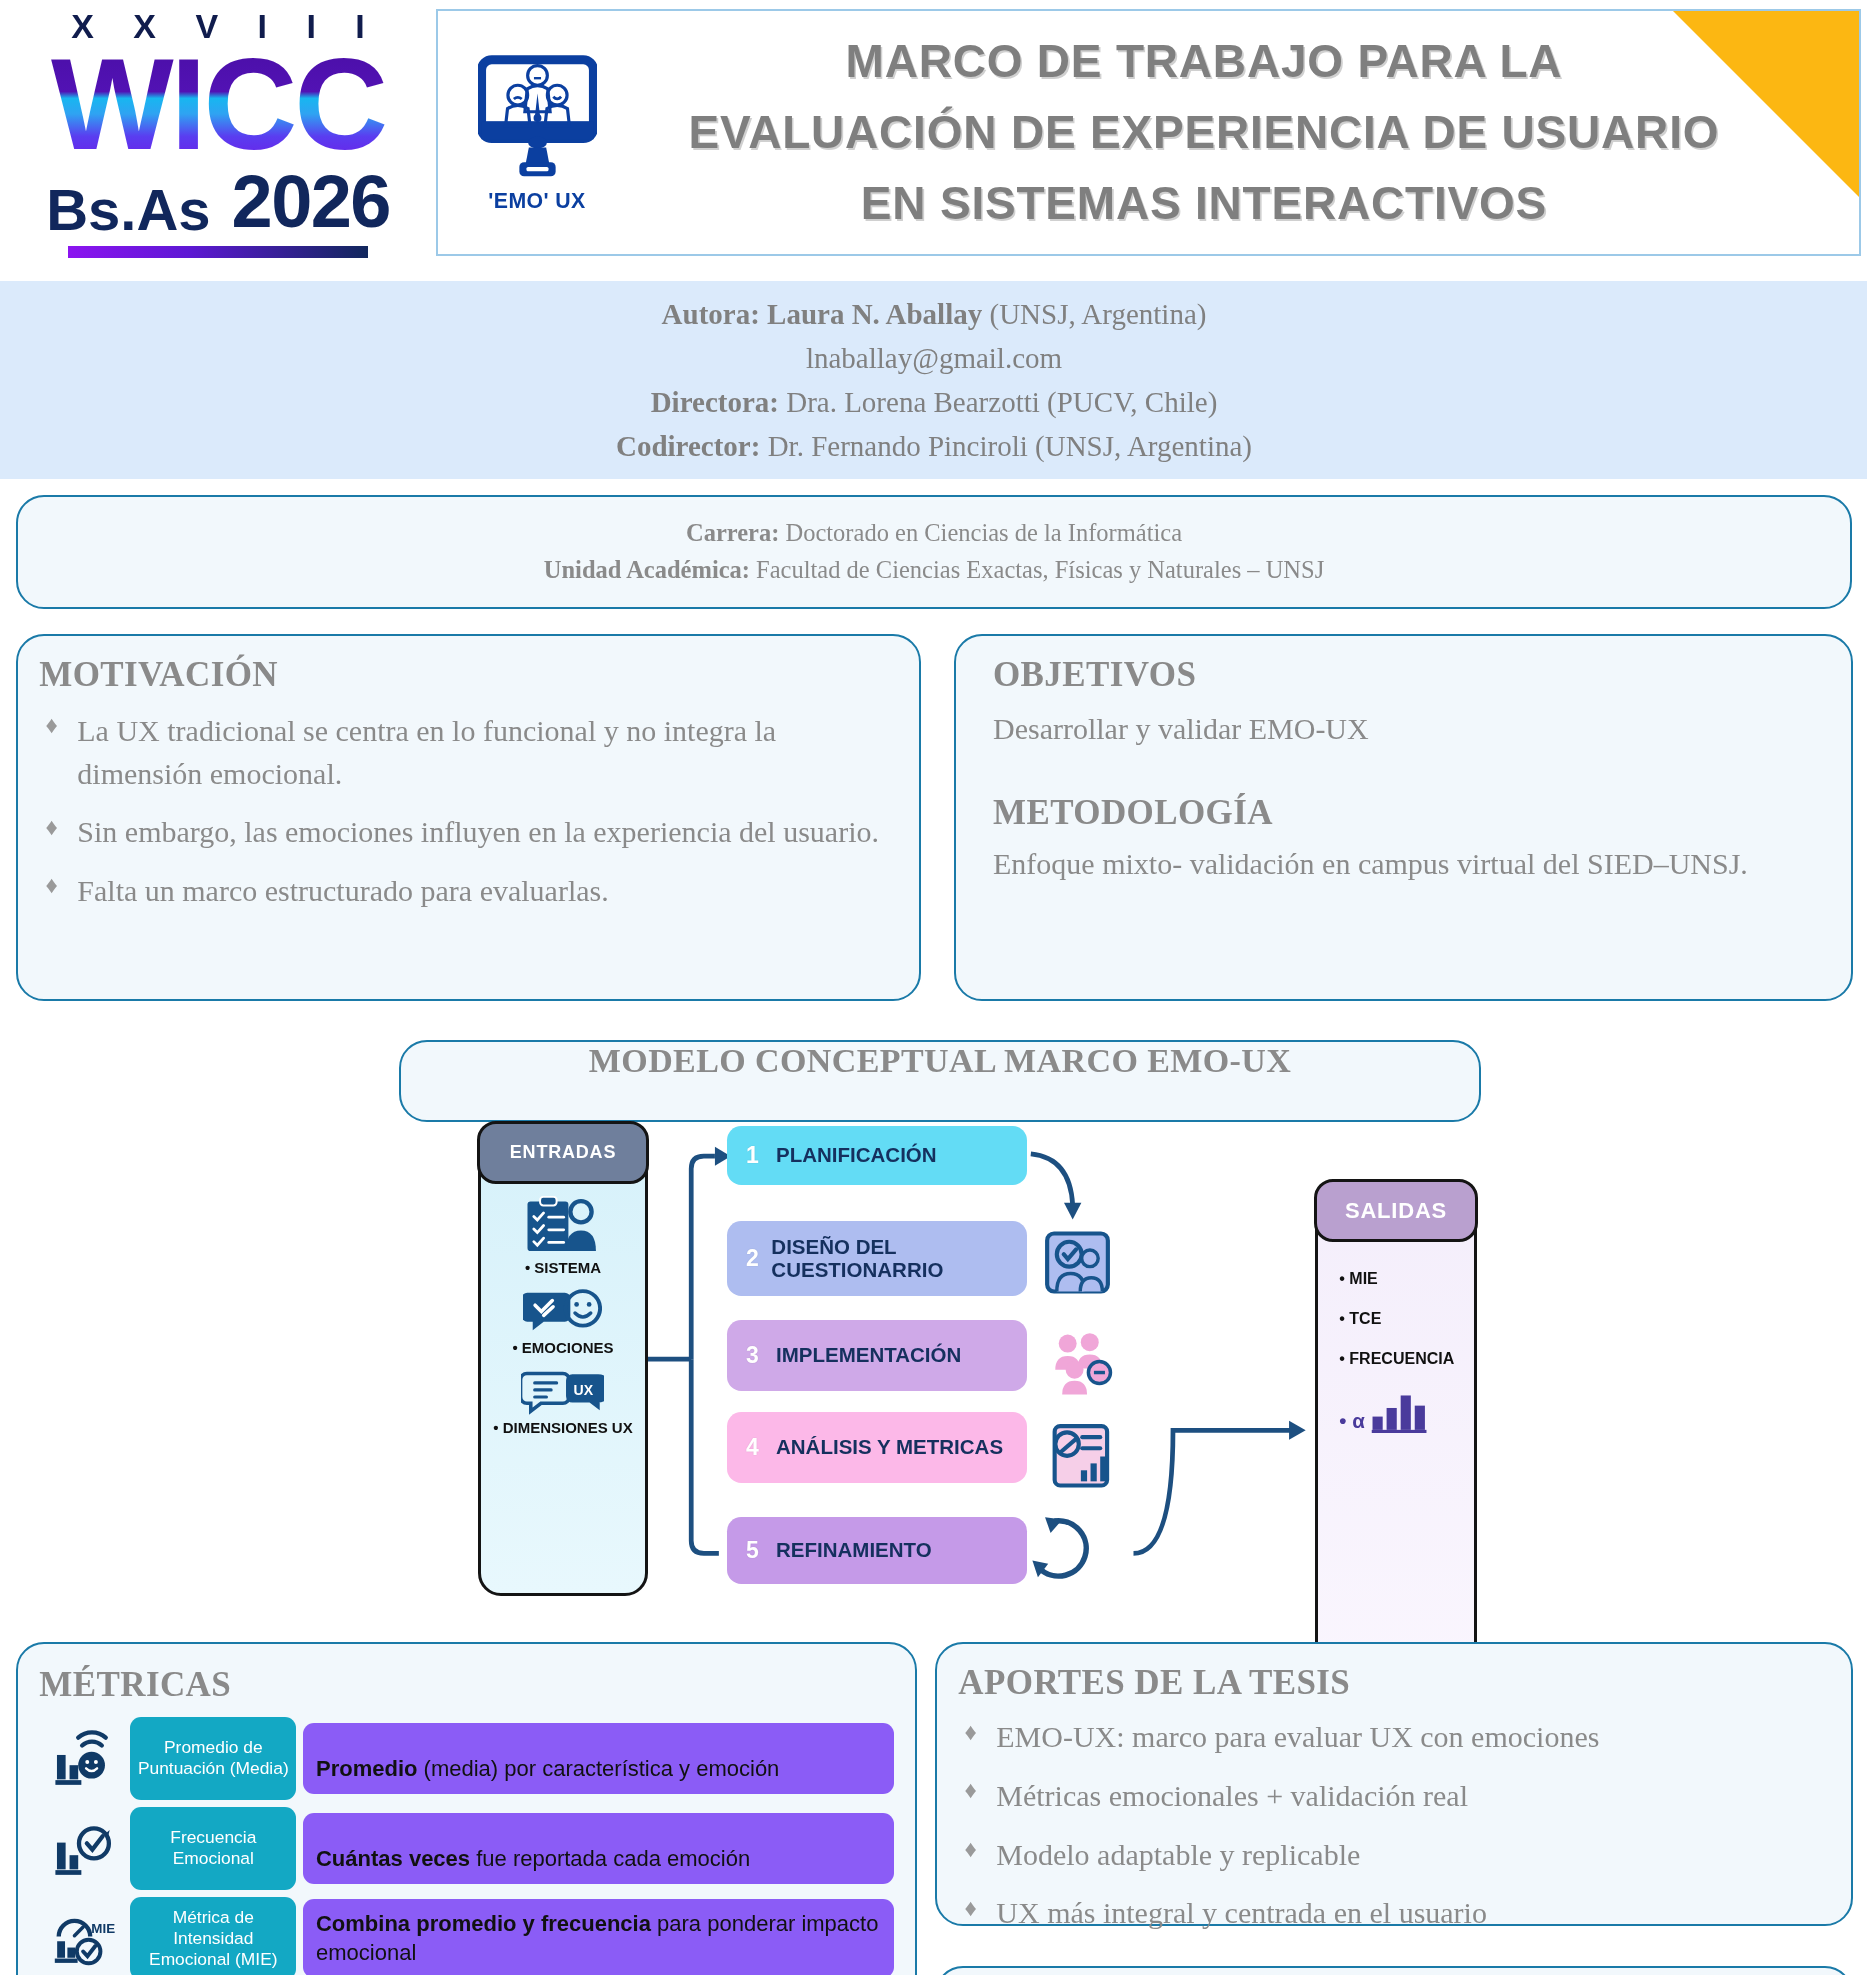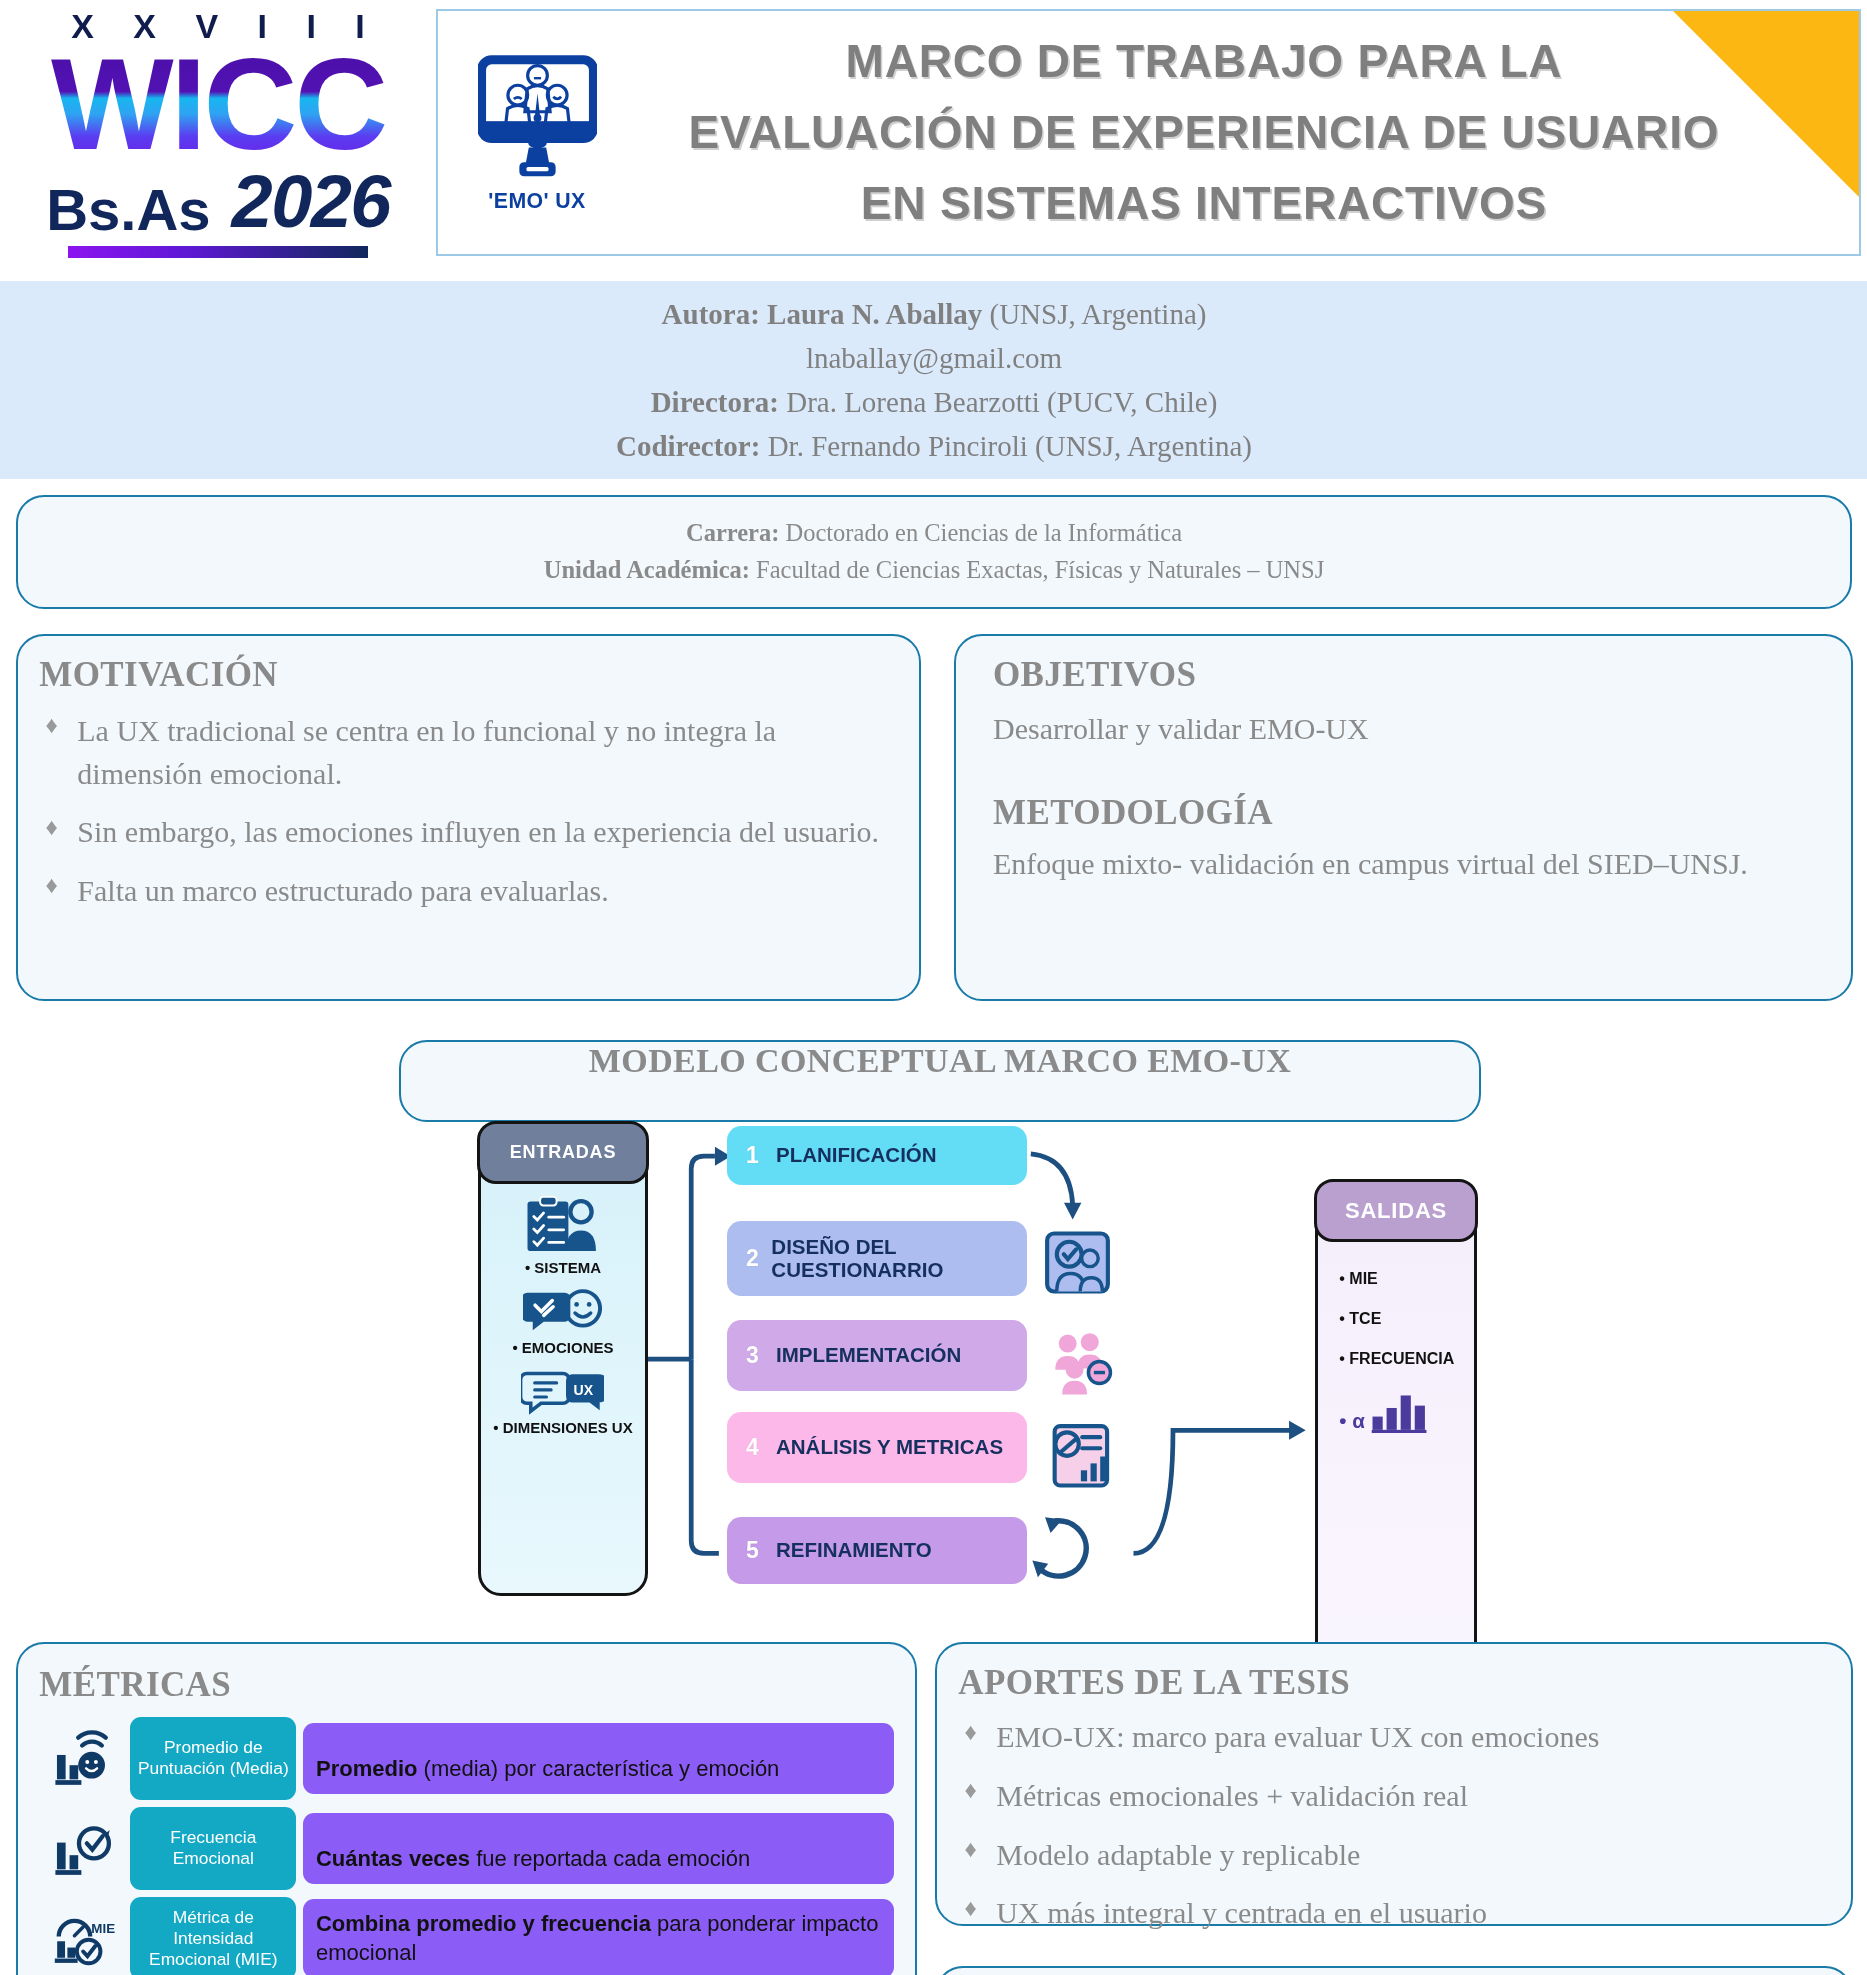--- a/index.html
+++ b/index.html
@@ -35,21 +35,21 @@
   }
   .wicc-year-row {
     display: flex; align-items: flex-end; gap: 21px; margin-top: 4px;
   }
   .wicc-bsas {
     font-family: "Liberation Sans", sans-serif; font-weight: 900;
     font-size: 58px; color: #11275c; line-height: 1;
   }
   .wicc-2026 {
     font-family: "Liberation Sans", sans-serif; font-weight: 900;
-    font-size: 74px; color: #11275c; line-height: 1; letter-spacing: -1.6px; font-style: italic;
+    font-size: 74px; color: #11275c; line-height: 1; letter-spacing: -1.6px;
   }
   .wicc-bar {
     width: 300px; height: 12px; margin-top: 7.1px;
     background: linear-gradient(90deg,#8c14f0 0%,#5e18d4 40%,#11275c 100%);
   }
 
   .title-box {
     flex: 1; margin: 8.7px 7.1px 8.7px 0; position: relative;
     border: 2.8px solid #9cc9e8; background: #ffffff; overflow: hidden;
     display: flex; align-items: center;

